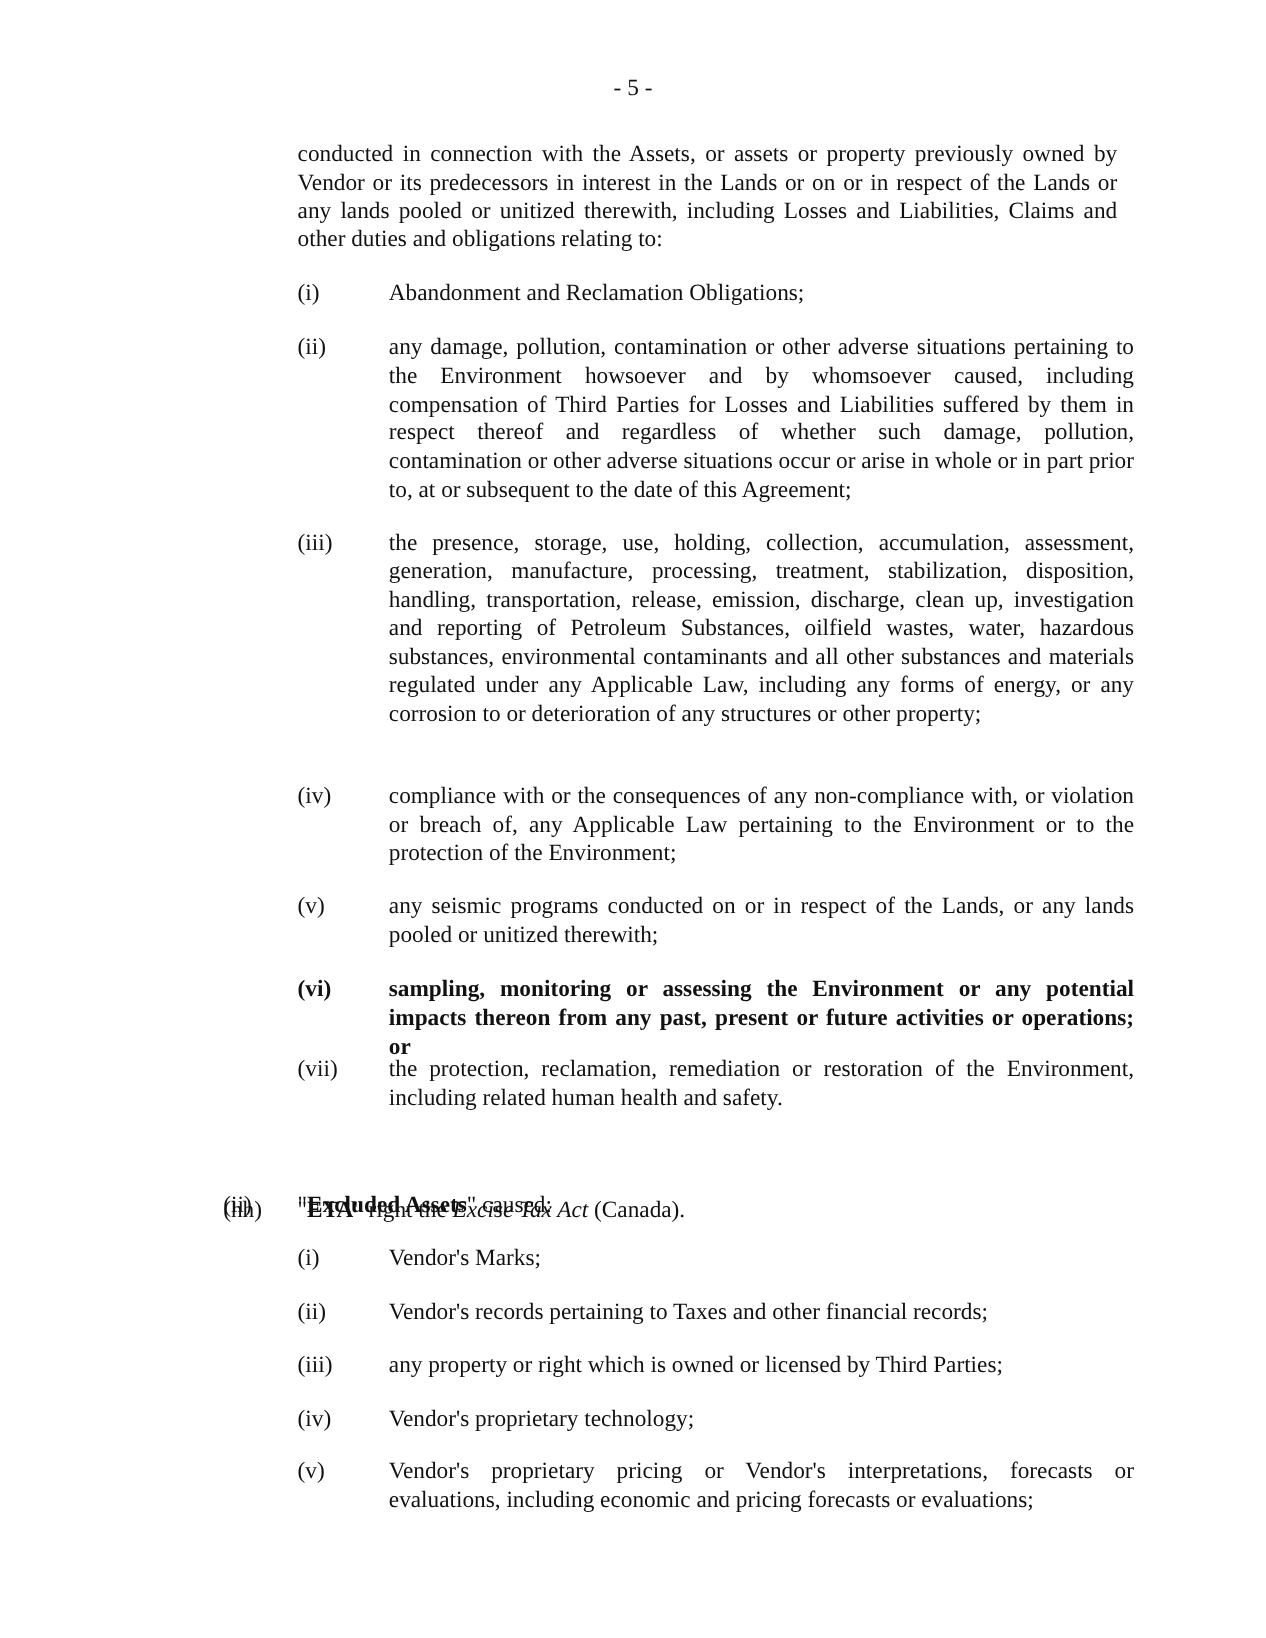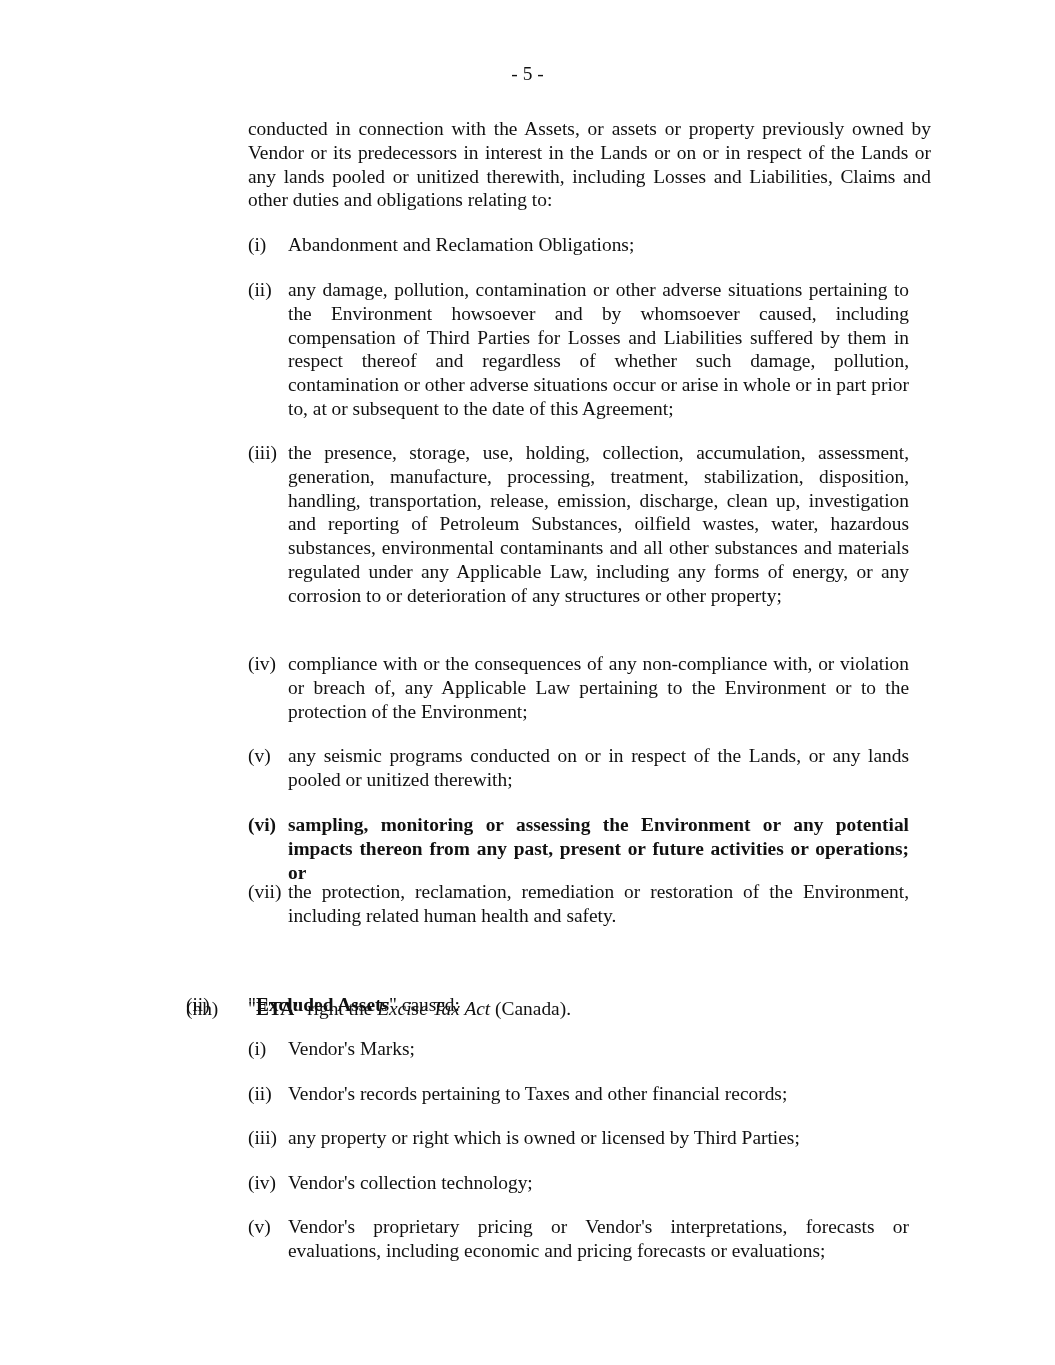--- a/index.html
+++ b/index.html
@@ -5,21 +5,21 @@
   html, body { margin: 0; padding: 0; background: #ffffff; }
   body {
     width: 1055px; height: 1365px; position: relative; overflow: hidden;
     font-family: "Liberation Serif", "DejaVu Serif", serif;
     font-size: 19.4px; color: #111; line-height: 23.8px;
   }
   .page-num { position: absolute; top: 62px; left: 0; width: 1055px; text-align: center; }
   .para { position: absolute; left: 248px; width: 683px; text-align: justify; font-family: Liberation Serif, serif; }
   .item { position: absolute; left: 248px; width: 683px; }
   .item .lbl { position: absolute; left: 0; top: 0; }
-  .item .txt { margin-left: 40px; width: 621px; text-align: justify; }
+  .item .txt { margin-left: 76px; width: 621px; text-align: justify; }
   .def { position: absolute; left: 186px; width: 745px; }
   .def .lbl { position: absolute; left: 0; top: 0; }
   .def .txt { margin-left: 62px; }
   b { font-weight: bold; }
   i { font-style: italic; }
 </style>
 </head>
 <body>
 
 <div class="page-num">- 5 -</div>
@@ -81,19 +81,19 @@
   <div class="txt">Vendor's records pertaining to Taxes and other financial records;</div>
 </div>
 
 <div class="item" style="top:1126px;">
   <span class="lbl">(iii)</span>
   <div class="txt">any property or right which is owned or licensed by Third Parties;</div>
 </div>
 
 <div class="item" style="top:1171px;">
   <span class="lbl">(iv)</span>
-  <div class="txt">Vendor's collection technology;</div>
+  <div class="txt">Vendor's proprietary technology;</div>
 </div>
 
 <div class="item" style="top:1215px;">
   <span class="lbl">(v)</span>
   <div class="txt">Vendor's proprietary pricing or Vendor's interpretations, forecasts or evaluations, including economic and pricing forecasts or evaluations;</div>
 </div>
 
 </body></html>

